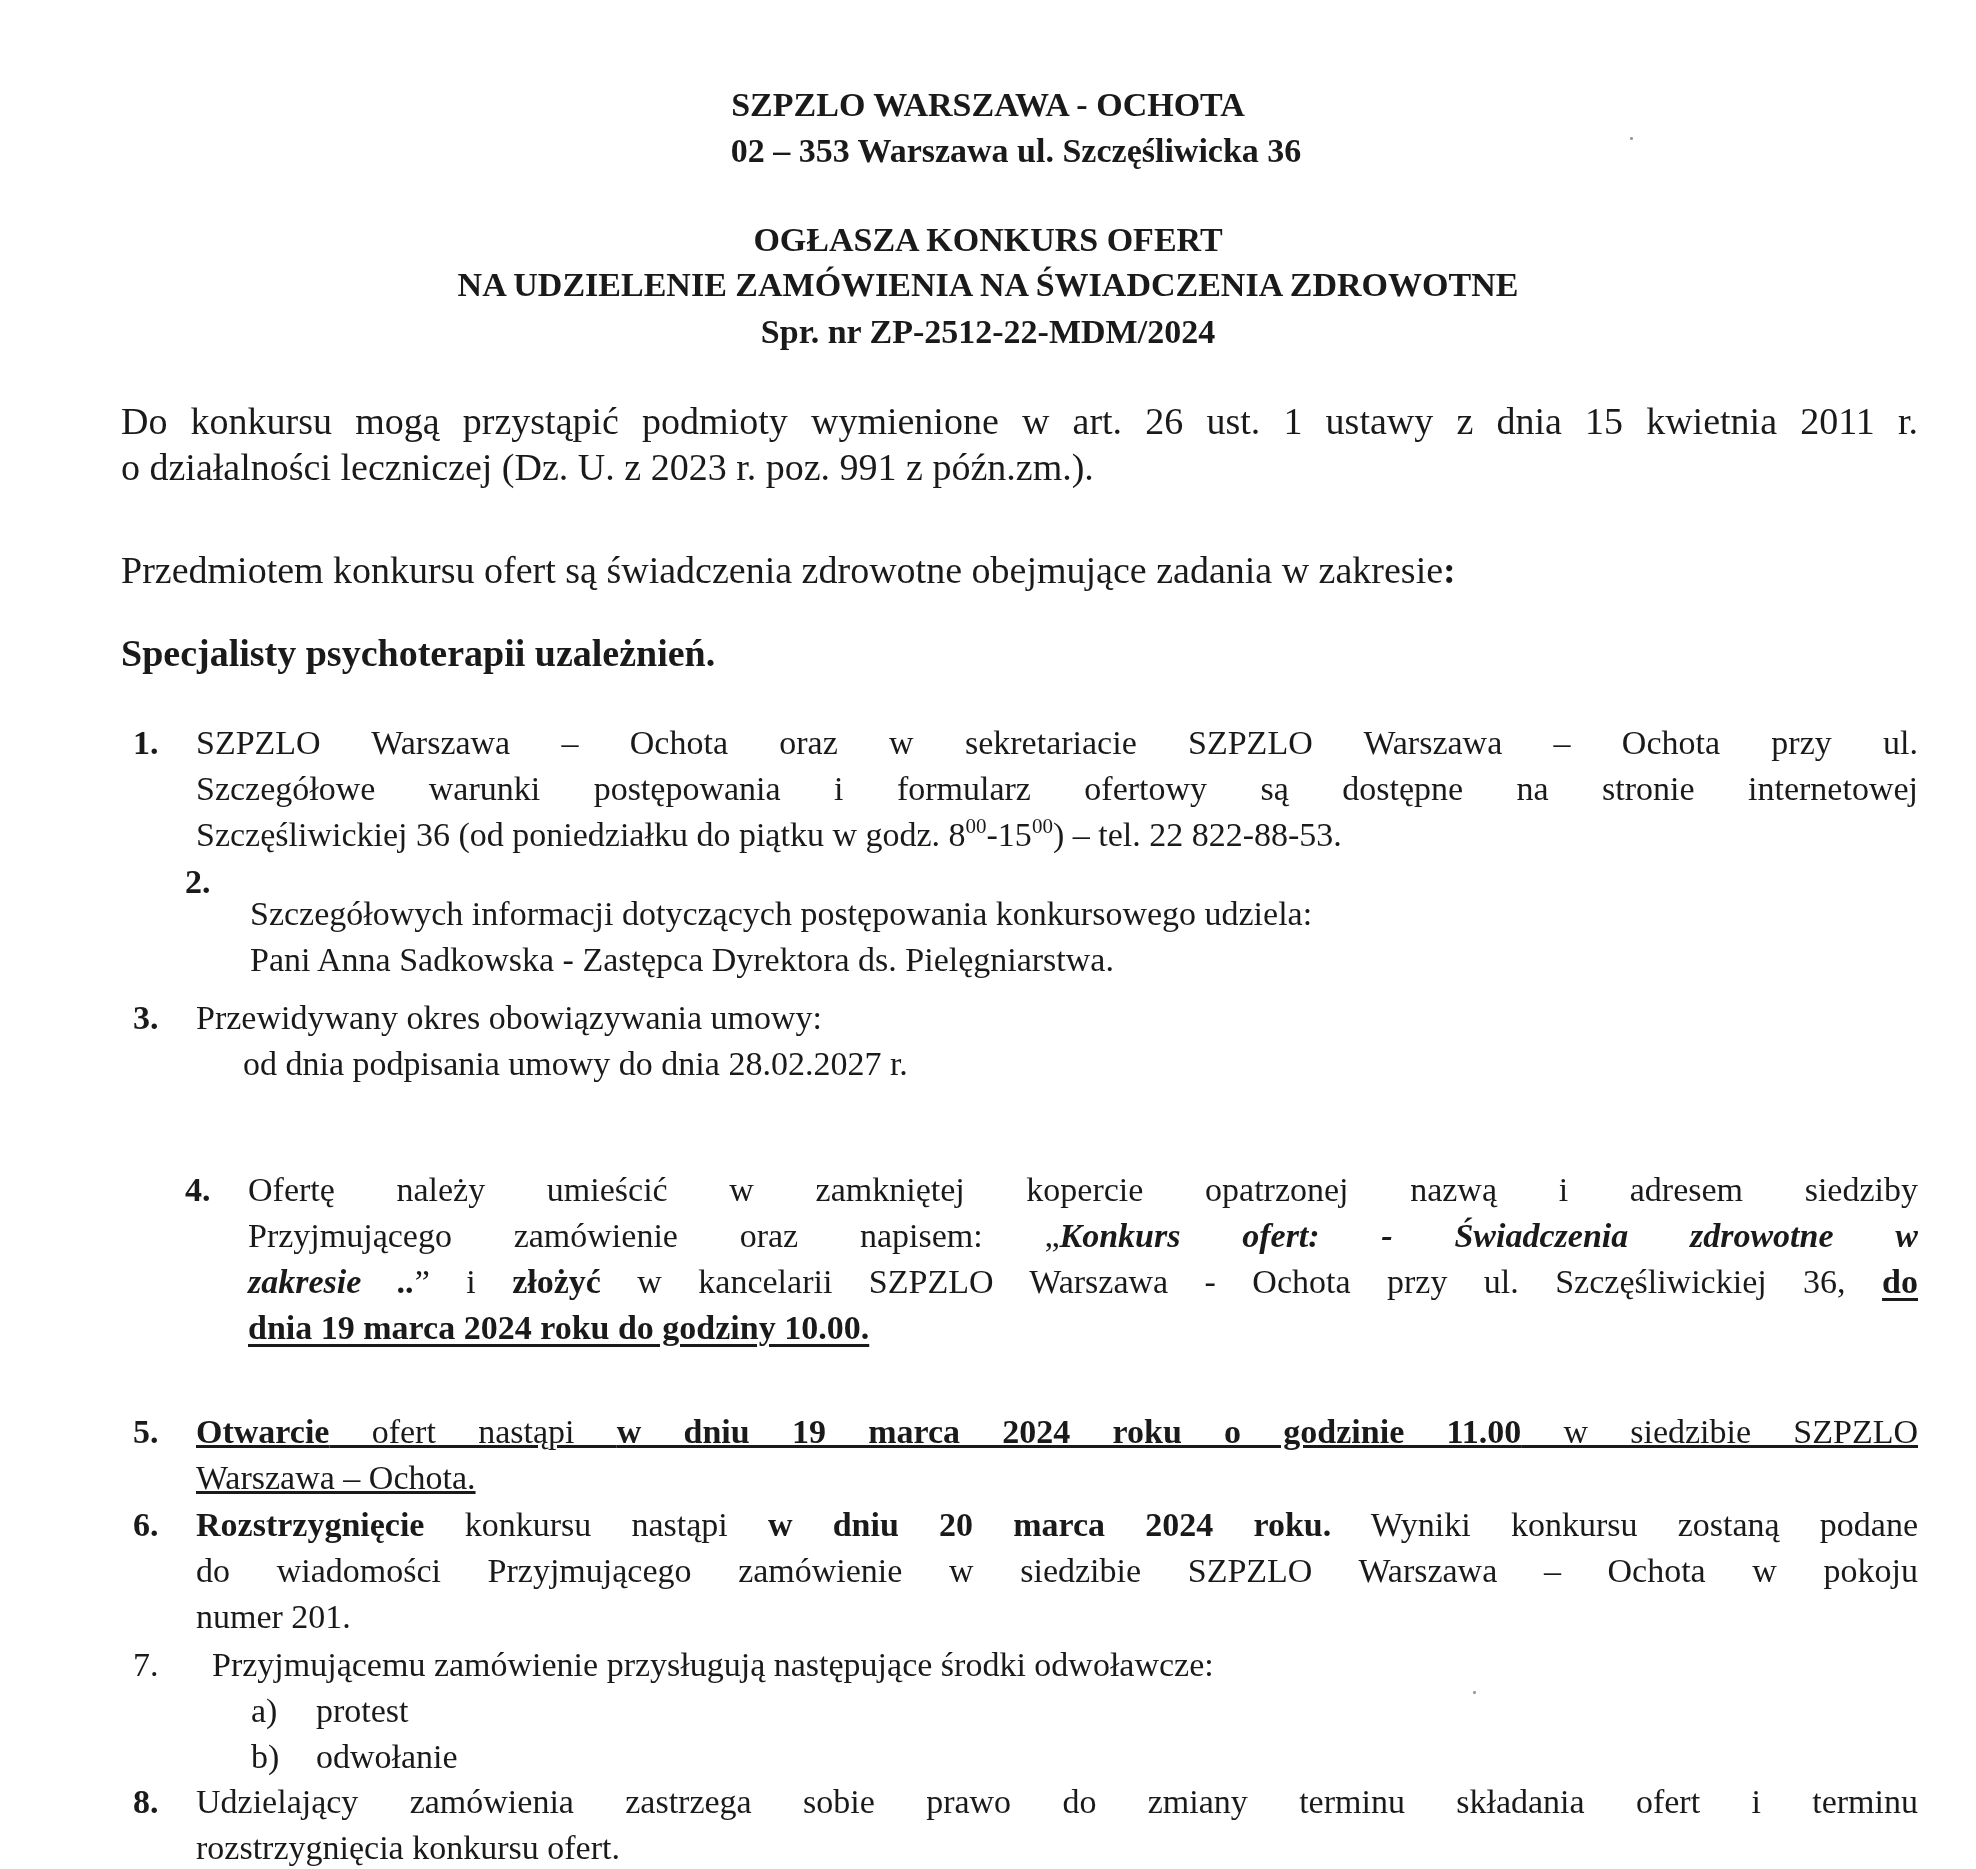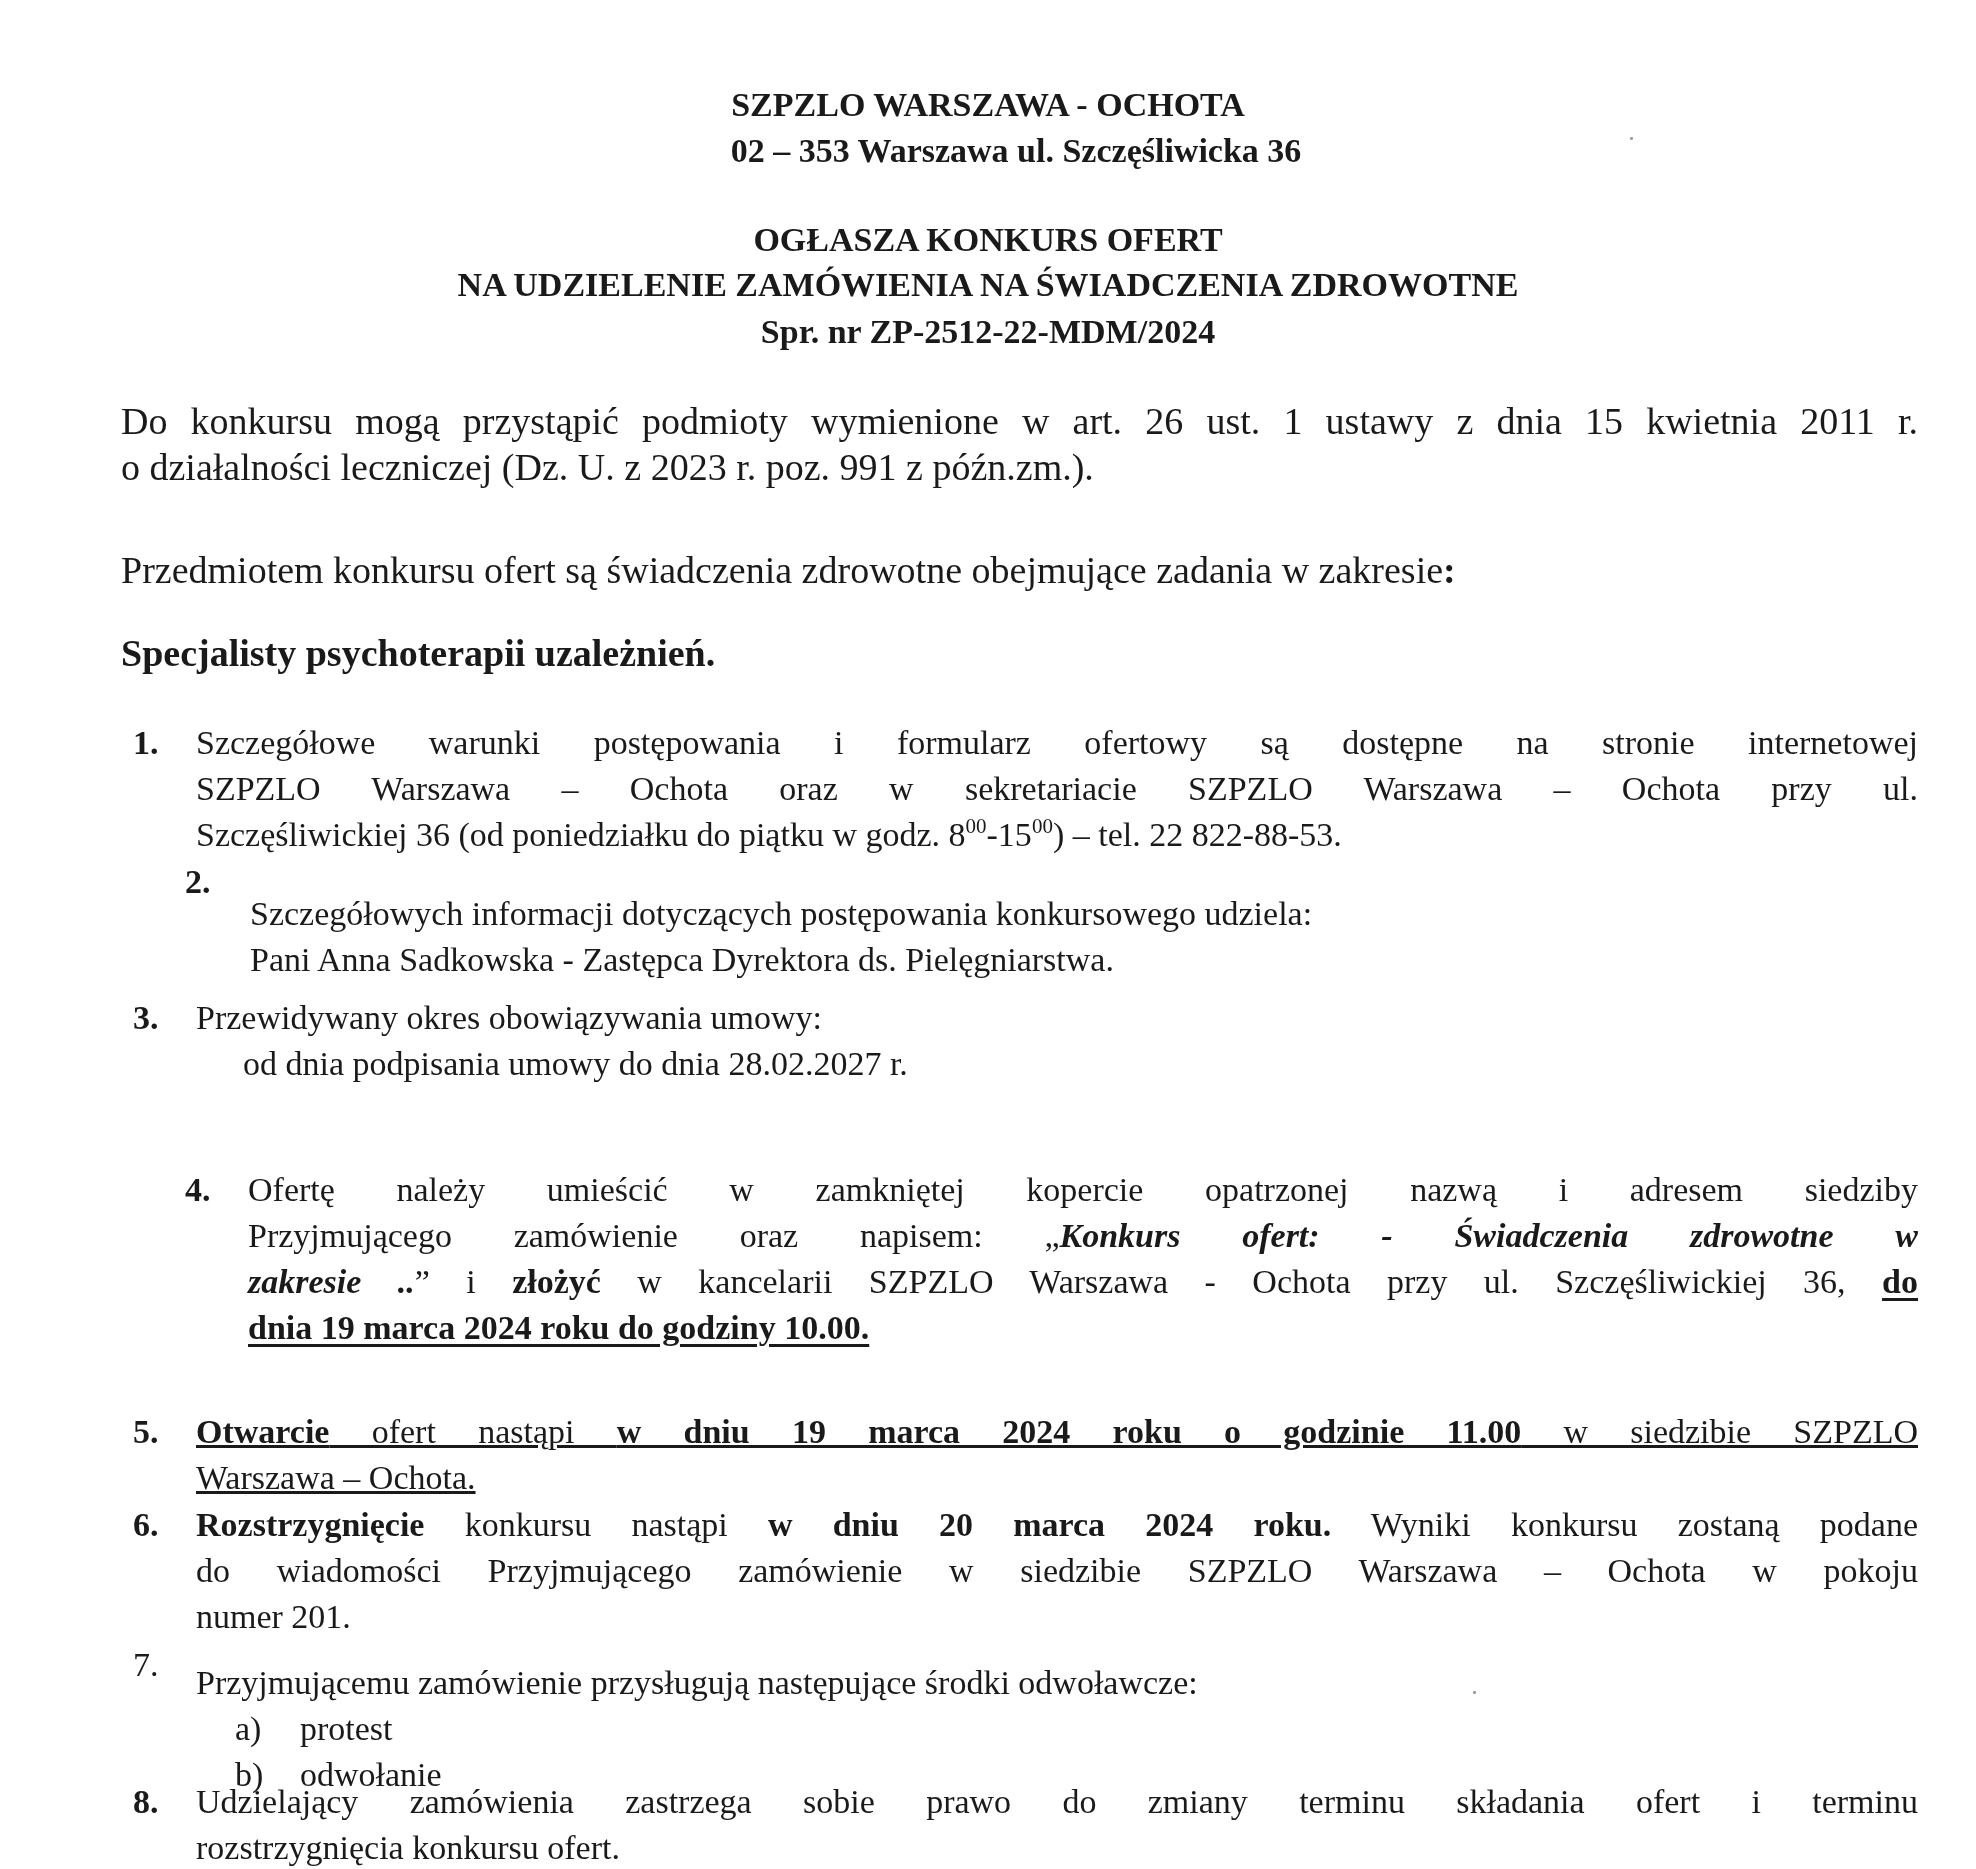--- a/index.html
+++ b/index.html
@@ -95,21 +95,21 @@
     .i5 { top: 1409px; }
     .i5 .num { left: 133px; }
     .i5 .body { left: 196px; width: 1722px; text-decoration: underline; }
 
     .i6 { top: 1502px; }
     .i6 .num { left: 133px; }
     .i6 .body { left: 196px; width: 1722px; }
 
     .i7 { top: 1642px; }
     .i7 .num { left: 133px; }
-    .i7 .body { left: 196px; width: 1722px; margin-top: 18px; }
+    .i7 .body { left: 212px; width: 1722px; }
     .i7 .opt { display: block; padding-left: 39px; }
     .i7 .opt .letter { display: inline-block; width: 65px; }
 
     .i8 { top: 1779px; }
     .i8 .num { left: 133px; }
     .i8 .body { left: 196px; width: 1722px; }
 
     .spot {
       position: absolute;
       width: 2.5px; height: 2.5px;
@@ -135,22 +135,22 @@
 
   <div class="para p-subject">
     <span>Przedmiotem konkursu ofert są świadczenia zdrowotne obejmujące zadania w zakresie</span><span class="b">:</span>
   </div>
 
   <div class="para p-spec">Specjalisty psychoterapii uzależnień.</div>
 
   <div class="item i1">
     <span class="num">1.</span>
     <div class="body">
+      <span class="just-line">SZPZLO Warszawa – Ochota oraz w sekretariacie SZPZLO Warszawa – Ochota przy ul.</span>
       <span class="just-line">Szczegółowe warunki postępowania i formularz ofertowy są dostępne na stronie internetowej</span>
-      <span class="just-line">SZPZLO Warszawa – Ochota oraz w sekretariacie SZPZLO Warszawa – Ochota przy ul.</span>
       <span class="last-line"><span>Szczęśliwickiej 36 (od poniedziałku do piątku w godz. 8</span><sup>00</sup><span>-15</span><sup>00</sup><span>) – tel. 22 822-88-53.</span></span>
     </div>
   </div>
 
   <div class="item i2">
     <span class="num">2.</span>
     <div class="body">
       <span class="last-line">Szczegółowych informacji dotyczących postępowania konkursowego udziela:</span>
       <span class="last-line">Pani Anna Sadkowska - Zastępca Dyrektora ds. Pielęgniarstwa.</span>
     </div>

